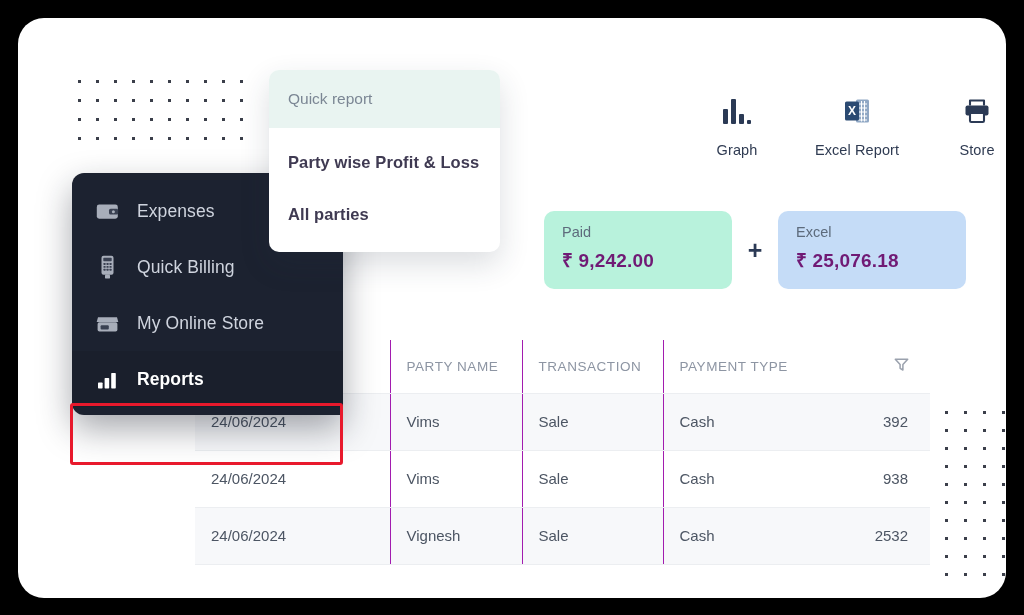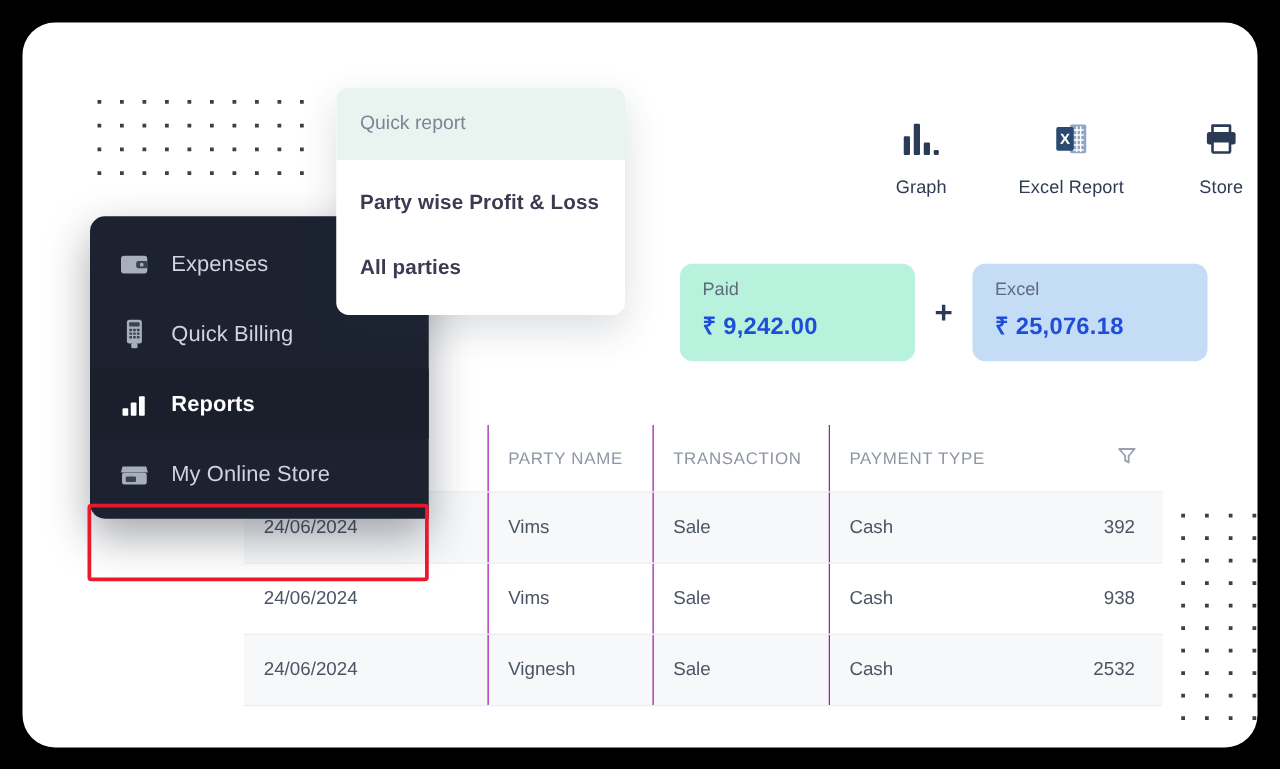--- a/index.html
+++ b/index.html
@@ -113,21 +113,21 @@
   .sum-card.paid { background: #b8f2dc; }
   .sum-card.unpaid { background: #c5dcf7; }
   .sum-label {
     font-size: 14.5px;
     color: #5d6b7c;
     margin-bottom: 7px;
   }
   .sum-value {
     font-size: 19px;
     font-weight: bold;
-    color: #1d4ed8;
+    color: #701a75;
     letter-spacing: 0.2px;
   }
   .sum-plus {
     width: 46px;
     text-align: center;
     font-size: 25px;
     font-weight: bold;
     color: #2b3a55;
   }
 
@@ -487,41 +487,41 @@
               <rect x="6.5" y="13.8" width="2.1" height="1.9" rx="0.4"></rect>
               <rect x="9.5" y="13.8" width="2.1" height="1.9" rx="0.4"></rect>
             </g>
             <rect x="5" y="19.4" width="5" height="4.2" rx="1.2"></rect>
           </svg>
         </span>
         <span class="side-label">Quick Billing</span>
       </div>
 
 
+      <div class="side-item">
+        <span class="side-icon">
+          <svg width="23" height="20" viewBox="0 0 23 20" fill="#a8aeba">
+            <path d="M2 4.2 H21 L22.3 9 H0.7 Z"></path>
+            <rect x="1.6" y="9.2" width="19.8" height="9.3" rx="1.8"></rect>
+            <rect x="4.6" y="12.2" width="8.2" height="4.4" rx="1" fill="#3a4152"></rect>
+          </svg>
+        </span>
+        <span class="side-label">My Online Store</span>
+      </div>
+
       <div class="side-item active">
         <span class="side-icon">
           <svg width="21" height="19" viewBox="0 0 21 19" fill="#ffffff">
             <rect x="1" y="12.5" width="4.6" height="6" rx="0.7"></rect>
             <rect x="7.6" y="8" width="4.6" height="10.5" rx="0.7"></rect>
             <rect x="14.2" y="3" width="4.6" height="15.5" rx="0.7"></rect>
           </svg>
         </span>
         <span class="side-label">Reports</span>
       </div>
-
-      <div class="side-item">
-        <span class="side-icon">
-          <svg width="23" height="20" viewBox="0 0 23 20" fill="#a8aeba">
-            <path d="M2 4.2 H21 L22.3 9 H0.7 Z"></path>
-            <rect x="1.6" y="9.2" width="19.8" height="9.3" rx="1.8"></rect>
-            <rect x="4.6" y="12.2" width="8.2" height="4.4" rx="1" fill="#3a4152"></rect>
-          </svg>
-        </span>
-        <span class="side-label">My Online Store</span>
-      </div>
     </div>
 
     <div class="highlight-ring"></div>
 
     <div class="dropdown">
       <div class="dd-header">Quick report</div>
       <div class="dd-list">
         <div class="dd-item">Party wise Profit &amp; Loss</div>
         <div class="dd-item">All parties</div>
       </div>

